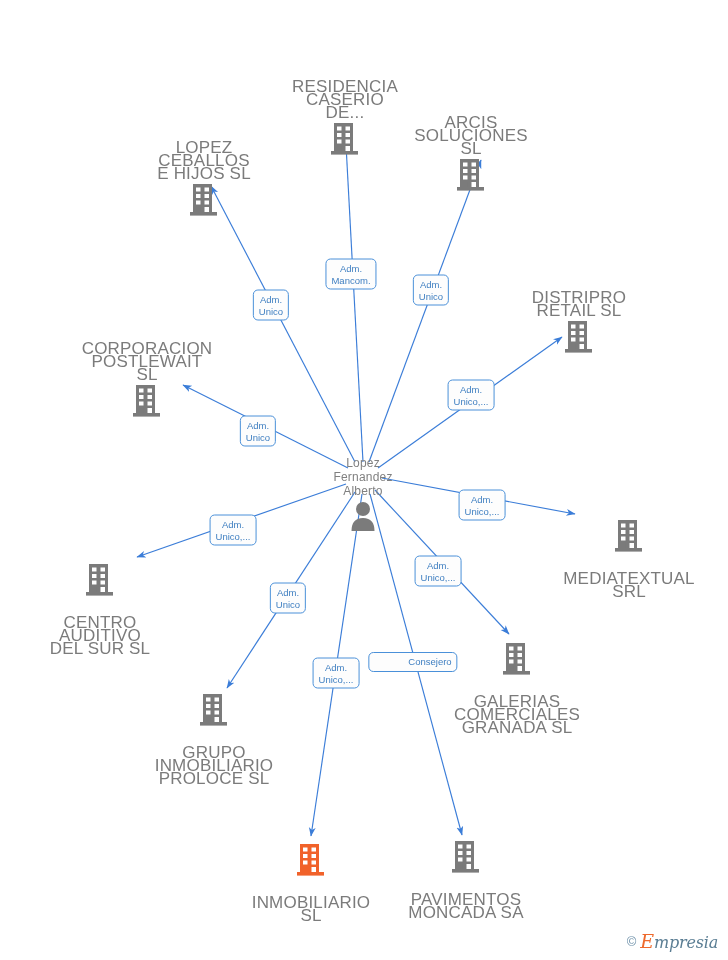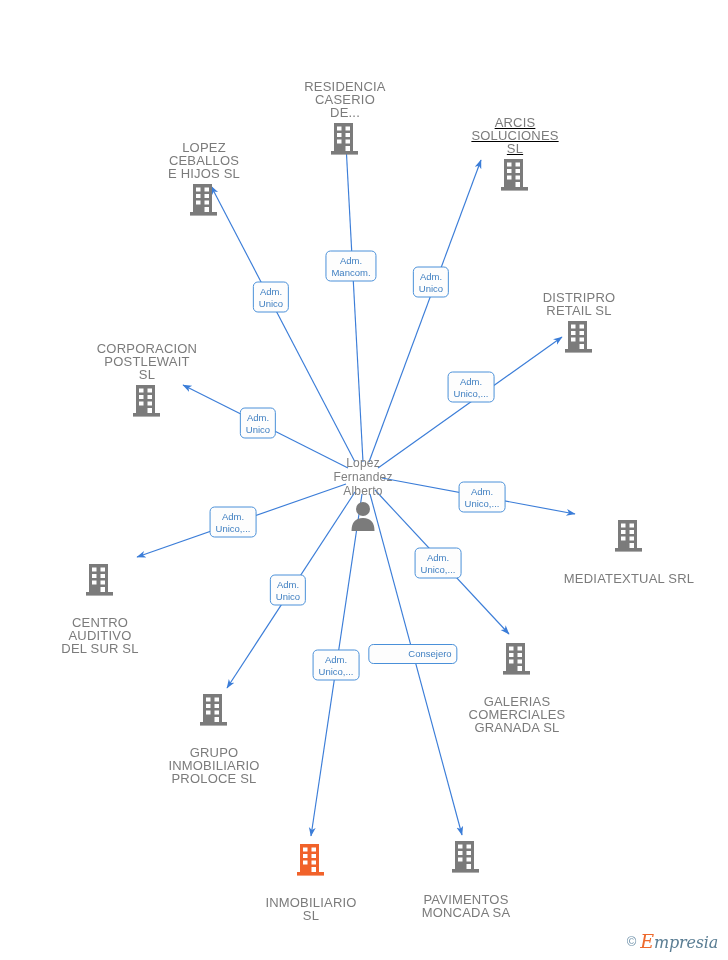--- a/index.html
+++ b/index.html
@@ -30,21 +30,21 @@
     width: 160px;
     margin-left: -80px;
     text-align: center;
   }
   .node .icon {
     display: block;
     margin: 0 auto;
   }
   .node .caption {
     display: block;
-    font-size: 13px;
+    font-size: 17px;
     line-height: 13px;
     color: #7b7b7b;
     letter-spacing: 0.2px;
     white-space: pre-line;
   }
   .node.caption-above .caption { margin-bottom: 2px; }
   .node.caption-below .caption { margin-top: 14px; }
 
   .person-node .caption {
     font-size: 12px;
@@ -59,20 +59,21 @@
     border-radius: 5px;
     background: #fdfdfd;
     color: #3f7fc1;
     font-size: 9.5px;
     line-height: 11.5px;
     text-align: center;
     padding: 3px 5px;
     white-space: pre-line;
     transform: translate(-50%, -50%);
     box-shadow: 0 0 0 0 rgba(0,0,0,0);
+    margin-top: 8px;
   }
   .edge-label.one-line { line-height: 12px; padding-left: 39px; }
 
   #watermark {
     position: absolute;
     right: 10px;
     bottom: 8px;
     display: flex;
     align-items: center;
     gap: 4px;
@@ -131,21 +132,21 @@
             <rect x="15.5" y="5.5" width="4.5" height="4" fill="#fff"></rect>
             <rect x="7" y="12" width="4.5" height="4" fill="#fff"></rect>
             <rect x="15.5" y="12" width="4.5" height="4" fill="#fff"></rect>
             <rect x="7" y="18.5" width="4.5" height="4" fill="#fff"></rect>
             <rect x="15.5" y="18.5" width="4.5" height="4" fill="#fff"></rect>
             <rect x="15.5" y="25" width="4.5" height="5" fill="#fff"></rect>
             <rect x="7" y="25" width="4.5" height="5" fill="#7b7b7b"></rect>
             <rect x="1" y="30" width="27" height="3.6" fill="#7b7b7b"></rect>
           </svg></span>
       </div>
-      <div class="node caption-above" style="left: 515px; top: 116px; text-decoration: underline;">
+      <div class="node caption-above" style="left: 471px; top: 116px;">
         <span class="caption">ARCIS
 SOLUCIONES
 SL</span>
         <span class="icon"><svg width="30" height="36" viewBox="0 0 30 36" aria-hidden="true">
             <rect x="4" y="2" width="19" height="28" fill="#7b7b7b"></rect>
             <rect x="7" y="5.5" width="4.5" height="4" fill="#fff"></rect>
             <rect x="15.5" y="5.5" width="4.5" height="4" fill="#fff"></rect>
             <rect x="7" y="12" width="4.5" height="4" fill="#fff"></rect>
             <rect x="15.5" y="12" width="4.5" height="4" fill="#fff"></rect>
             <rect x="7" y="18.5" width="4.5" height="4" fill="#fff"></rect>

